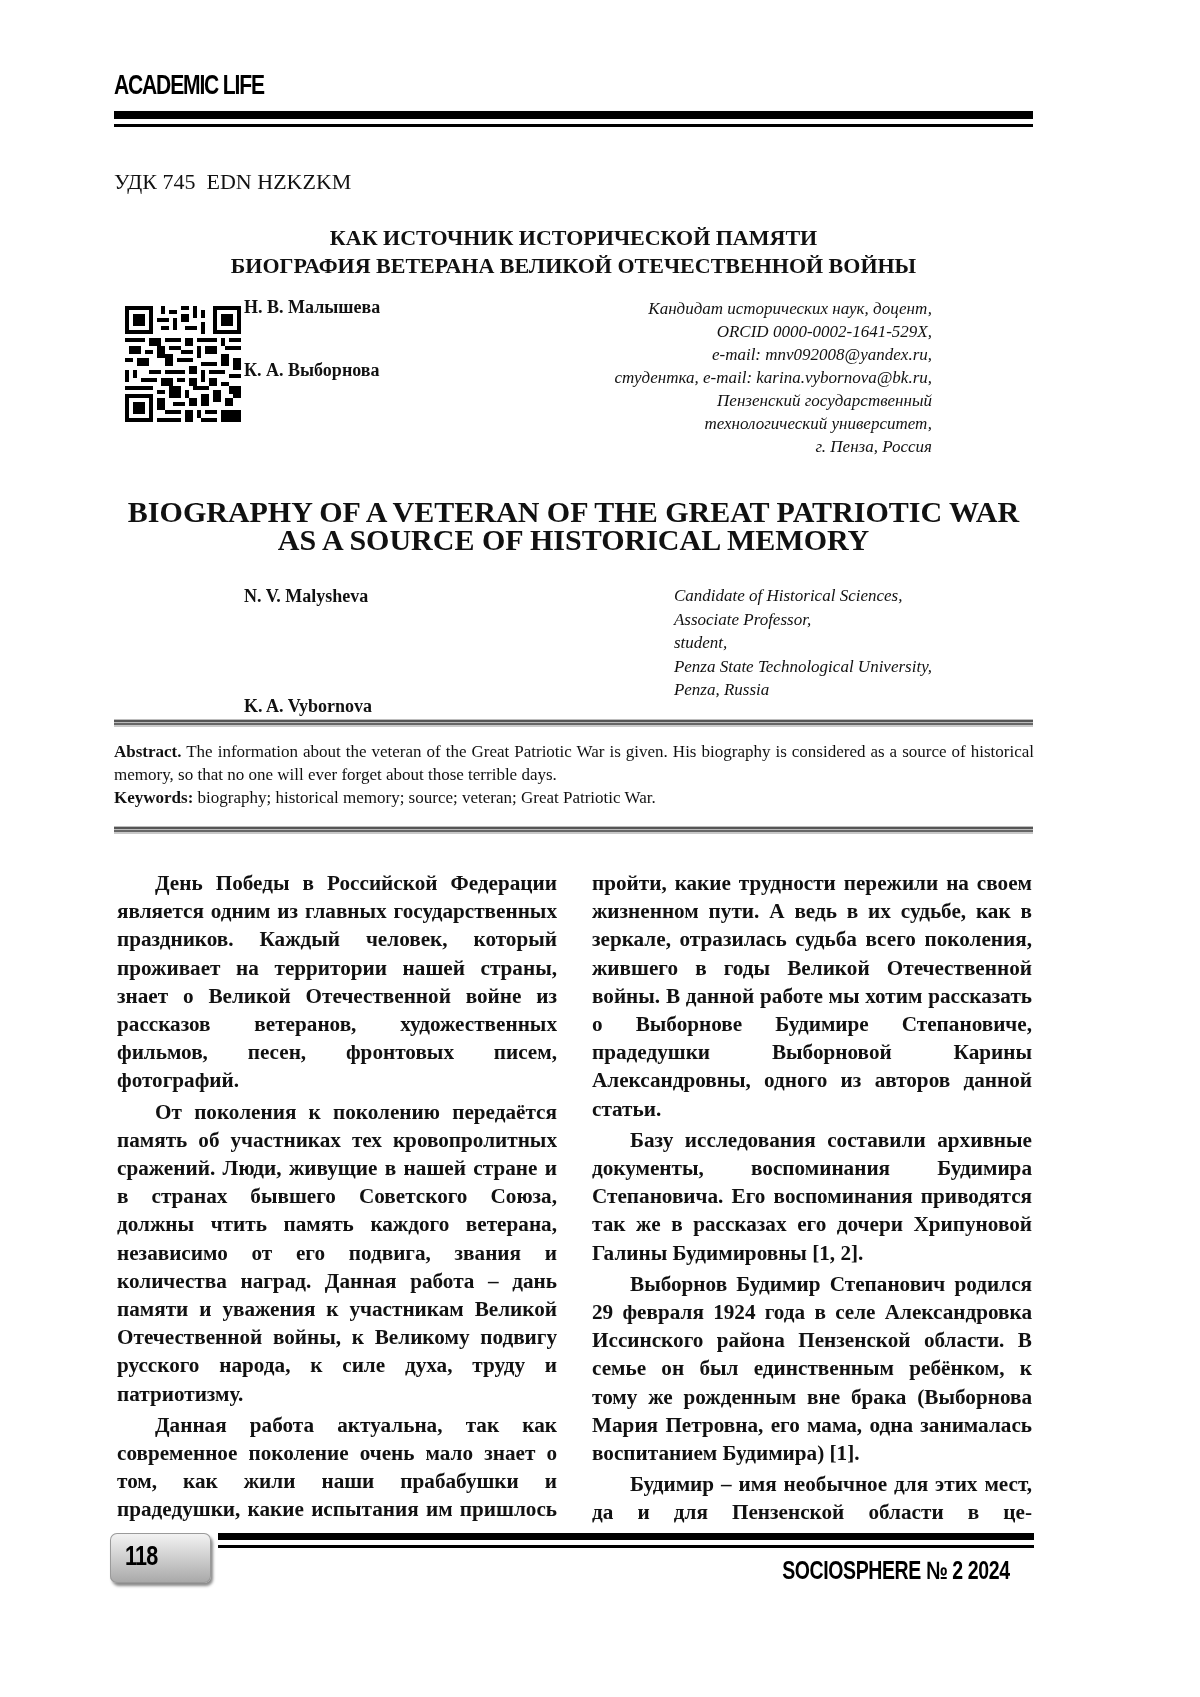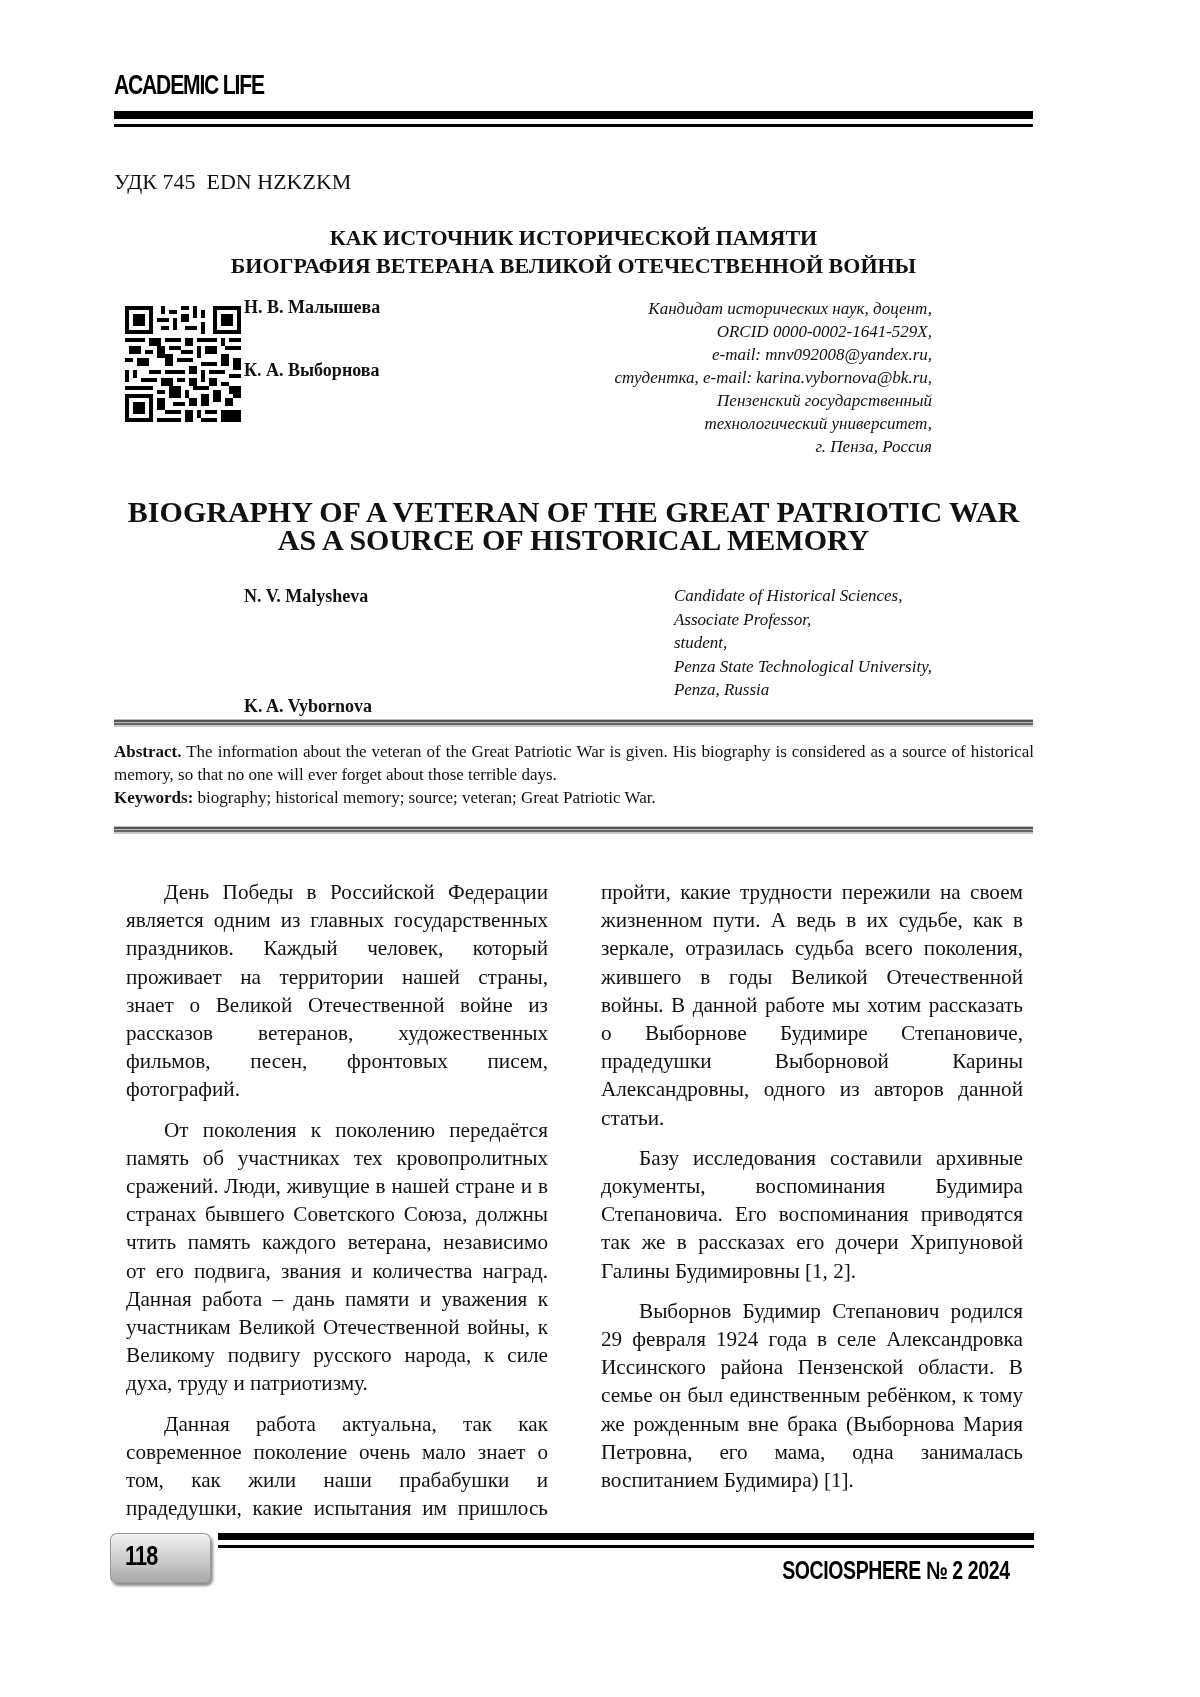--- a/index.html
+++ b/index.html
@@ -28,21 +28,21 @@
       font-size: 30px; line-height: 28px; }
   .aff-en { right: 268px; top: 583px; text-align: left; font-style: italic; font-size: 17px; line-height: 23.5px; }
 
   .dbl-rule { left: 114px; width: 919px; height: 8px;
       background: linear-gradient(#bdbdbd 0 1px, #555 1px 3px, #bbb 3px 4px, #666 4px 6px, #c8c8c8 6px 8px); }
 
   .abstract { left: 114px; width: 920px; top: 740px; font-size: 17px; line-height: 23px; text-align: justify; }
   .abstract b { font-weight: bold; }
 
   .col { width: 446px; font-size: 21.2px; line-height: 28.2px; text-align: justify; }
-  .col p { margin: 12px; text-indent: 38px; }
+  .col p { margin: 3px; text-indent: 38px; font-weight: bold; }
   .col p.cont { text-indent: 0; }
   .col-left  { left: 114px; top: 866px; }
   .col-right { left: 589px; top: 866px; }
 
   
   .page-badge { left: 110px; top: 1533px; width: 101px; height: 50px; border-radius: 7px;
       background: linear-gradient(#f4f4f4 0%, #d2d2d2 45%, #a8a8a8 100%);
       box-shadow: 2px 3px 3px #8a8a8a, inset 0 0 0 1px #9a9a9a; }
   .page-num { left: 125px; top: 1541px; font-family: "Liberation Sans", "DejaVu Sans", sans-serif; font-weight: 900;
       font-size: 27px; letter-spacing: -1px; transform: scaleX(0.8); transform-origin: left top; color: #000; }
@@ -185,19 +185,20 @@
 
 <div class="abs col col-left">
   <p>День Победы в Российской Федерации является одним из главных государственных праздников. Каждый человек, который проживает на территории нашей страны, знает о Великой Отечественной войне из рассказов ветеранов, художественных фильмов, песен, фронтовых писем, фотографий.</p>
   <p>От поколения к поколению передаётся память об участниках тех кровопролитных сражений. Люди, живущие в нашей стране и в странах бывшего Советского Союза, должны чтить память каждого ветерана, независимо от его подвига, звания и количества наград. Данная работа – дань памяти и уважения к участникам Великой Отечественной войны, к Великому подвигу русского народа, к силе духа, труду и патриотизму.</p>
   <p style="text-align-last:justify">Данная работа актуальна, так как современное поколение очень мало знает о том, как жили наши прабабушки и прадедушки, какие испытания им пришлось</p>
 </div>
 <div class="abs col col-right">
   <p class="cont">пройти, какие трудности пережили на своем жизненном пути. А ведь в их судьбе, как в зеркале, отразилась судьба всего поколения, жившего в годы Великой Отечественной войны. В данной работе мы хотим рассказать о Выборнове Будимире Степановиче, прадедушки Выборновой Карины Александровны, одного из авторов данной статьи.</p>
   <p>Базу исследования составили архивные документы, воспоминания Будимира Степановича. Его воспоминания приводятся так же в рассказах его дочери Хрипуновой Галины Будимировны [1, 2].</p>
   <p>Выборнов Будимир Степанович родился 29 февраля 1924 года в селе Александровка Иссинского района Пензенской области. В семье он был единственным ребёнком, к тому же рожденным вне брака (Выборнова Мария Петровна, его мама, одна занималась воспитанием Будимира) [1].</p>
+  <p style="text-align-last:justify">Будимир – имя необычное для этих мест, да и для Пензенской области в це-</p>
 </div>
 
 <div class="abs page-badge"></div>
 <div class="abs page-num">118</div>
 <div class="abs foot-thick"></div>
 <div class="abs foot-thin"></div>
 <div class="abs journal">SOCIOSPHERE № 2 2024</div>
 
 </body></html>

